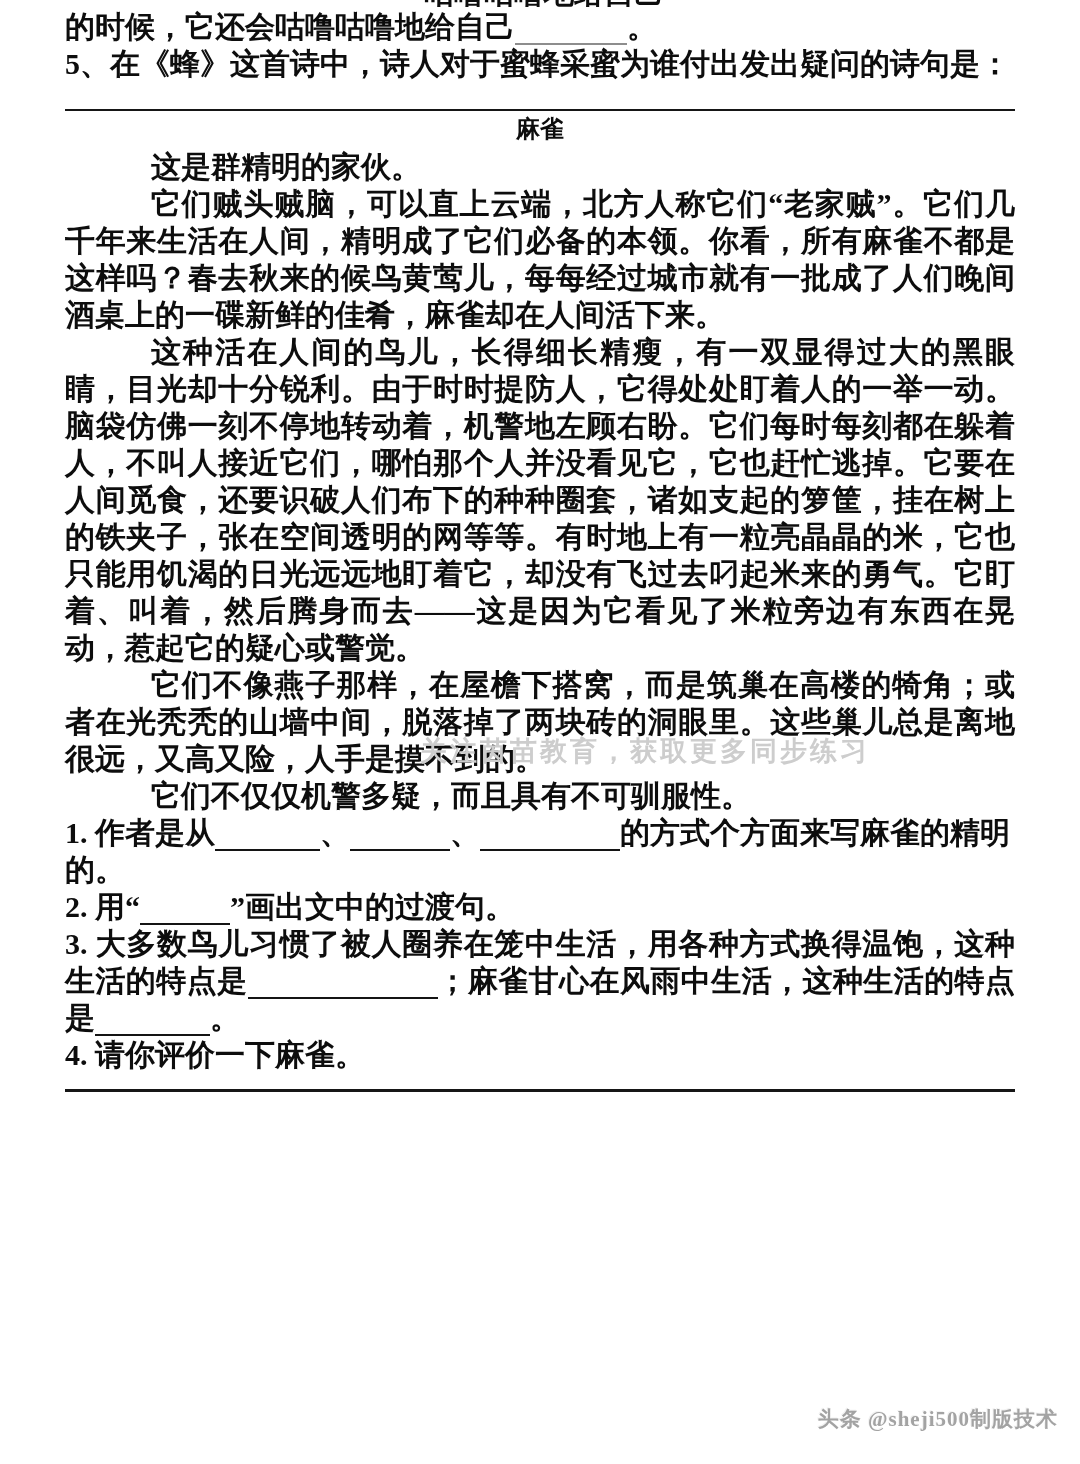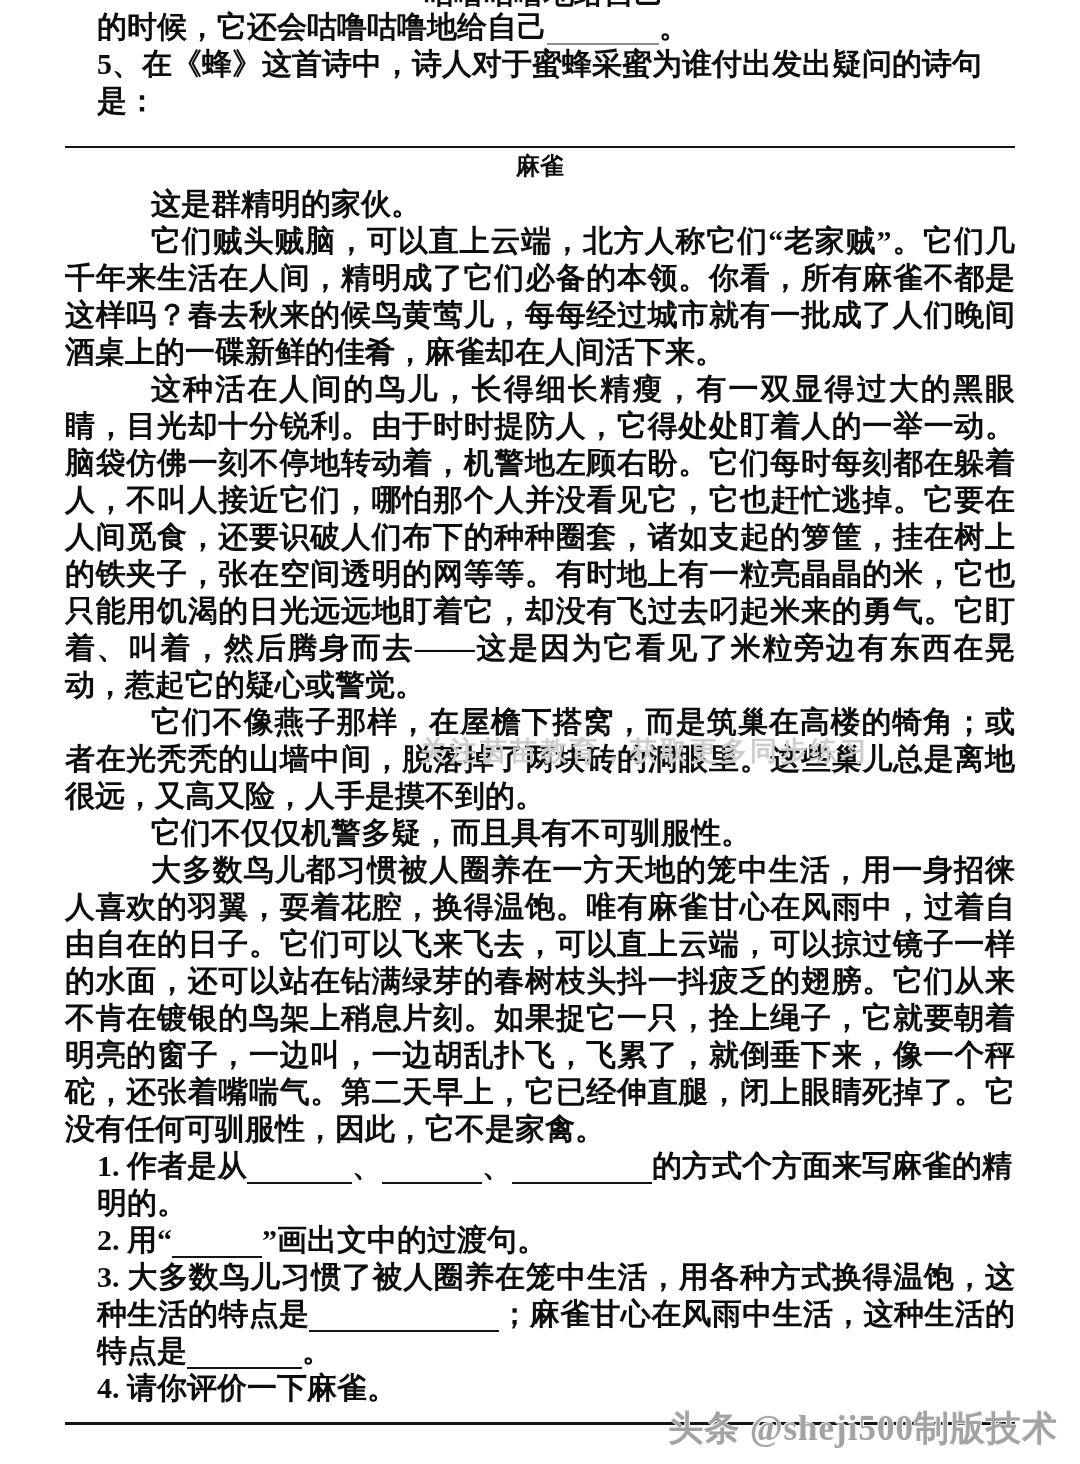--- a/index.html
+++ b/index.html
@@ -20,21 +20,21 @@
   }
   .top-cutoff span {
     display: block; margin-top: -27px;
     font-size: 30px; font-weight: 700; white-space: nowrap;
   }
 
   .content {
     position: absolute; left: 65px; top: 8px; width: 950px;
     font-size: 30px; font-weight: 700; line-height: 37px;
   }
-  .line { text-align: left; margin-left: 32px; }
+  .line { text-align: left; }
   .para {
     text-align: justify;
     text-justify: inter-ideograph;
     text-indent: 86px;
   }
   .section-heading { margin-top: 7px; letter-spacing: 1px; }
   .passage-title { text-align: center; font-size: 24px; font-weight: 700; line-height: 37px; }
 
   .sep { border: none; }
   .sep-top { border-top: 2px solid #161616; margin-top: 27px; }
@@ -57,21 +57,21 @@
   .bw-q3b { width: 115px; }
 
   .watermark {
     position: absolute; left: 420px; top: 733px;
     font-size: 27px; font-weight: 700;
     color: #cdcdcd; letter-spacing: 3px; white-space: nowrap;
   }
 
   .footer {
     position: absolute; right: 22px; top: 1405px;
-    font-size: 35px; font-weight: 700;
+    font-size: 21px; font-weight: 700;
     color: #a3a3a3;
     text-shadow: 1px 1px 0 #ffffff, -1px -1px 0 #f2f2f2;
     letter-spacing: 1px; white-space: nowrap;
   }
 </style>
 </head>
 <body>
 
 <div class="page">
 
@@ -88,21 +88,20 @@
     <hr class="sep sep-top">
 
 
     <h2 class="passage-title">麻雀</h2>
 
     <p class="para">这是群精明的家伙。</p>
     <p class="para">它们贼头贼脑，可以直上云端，北方人称它们“老家贼”。它们几千年来生活在人间，精明成了它们必备的本领。你看，所有麻雀不都是这样吗？春去秋来的候鸟黄莺儿，每每经过城市就有一批成了人们晚间酒桌上的一碟新鲜的佳肴，麻雀却在人间活下来。</p>
     <p class="para">这种活在人间的鸟儿，长得细长精瘦，有一双显得过大的黑眼睛，目光却十分锐利。由于时时提防人，它得处处盯着人的一举一动。脑袋仿佛一刻不停地转动着，机警地左顾右盼。它们每时每刻都在躲着人，不叫人接近它们，哪怕那个人并没看见它，它也赶忙逃掉。它要在人间觅食，还要识破人们布下的种种圈套，诸如支起的箩筐，挂在树上的铁夹子，张在空间透明的网等等。有时地上有一粒亮晶晶的米，它也只能用饥渴的日光远远地盯着它，却没有飞过去叼起米来的勇气。它盯着、叫着，然后腾身而去——这是因为它看见了米粒旁边有东西在晃动，惹起它的疑心或警觉。</p>
     <p class="para">它们不像燕子那样，在屋檐下搭窝，而是筑巢在高楼的犄角；或者在光秃秃的山墙中间，脱落掉了两块砖的洞眼里。这些巢儿总是离地很远，又高又险，人手是摸不到的。</p>
     <p class="para">它们不仅仅机警多疑，而且具有不可驯服性。</p>
-    <p class="para">大多数鸟儿都习惯被人圈养在一方天地的笼中生活，用一身招徕人喜欢的羽翼，耍着花腔，换得温饱。唯有麻雀甘心在风雨中，过着自由自在的日子。它们可以飞来飞去，可以直上云端，可以掠过镜子一样的水面，还可以站在钻满绿芽的春树枝头抖一抖疲乏的翅膀。它们从来不肯在镀银的鸟架上稍息片刻。如果捉它一只，拴上绳子，它就要朝着明亮的窗子，一边叫，一边胡乱扑飞，飞累了，就倒垂下来，像一个秤砣，还张着嘴喘气。第二天早上，它已经伸直腿，闭上眼睛死掉了。它没有任何可驯服性，因此，它不是家禽。</p>
 
     <div>
       <p class="line"><span>1. 作者是从</span><span class="blank bw-q1a"></span><span>、</span><span class="blank bw-q1b"></span><span>、</span><span class="blank bw-q1c"></span><span>的方式个方面来写麻雀的精明的。</span></p>
 
       <p class="line"><span>2. 用“</span><span class="blank bw-q2"></span><span>”画出文中的过渡句。</span></p>
 
       <p class="line para" style="text-indent:0; "><span>3. 大多数鸟儿习惯了被人圈养在笼中生活，用各种方式换得温饱，这种生活的特点是</span><span class="blank bw-q3a"></span><span>；麻雀甘心在风雨中生活，这种生活的特点是</span><span class="blank bw-q3b"></span><span>。</span></p>
 
       <p class="line">4. 请你评价一下麻雀。</p>
     </div>

